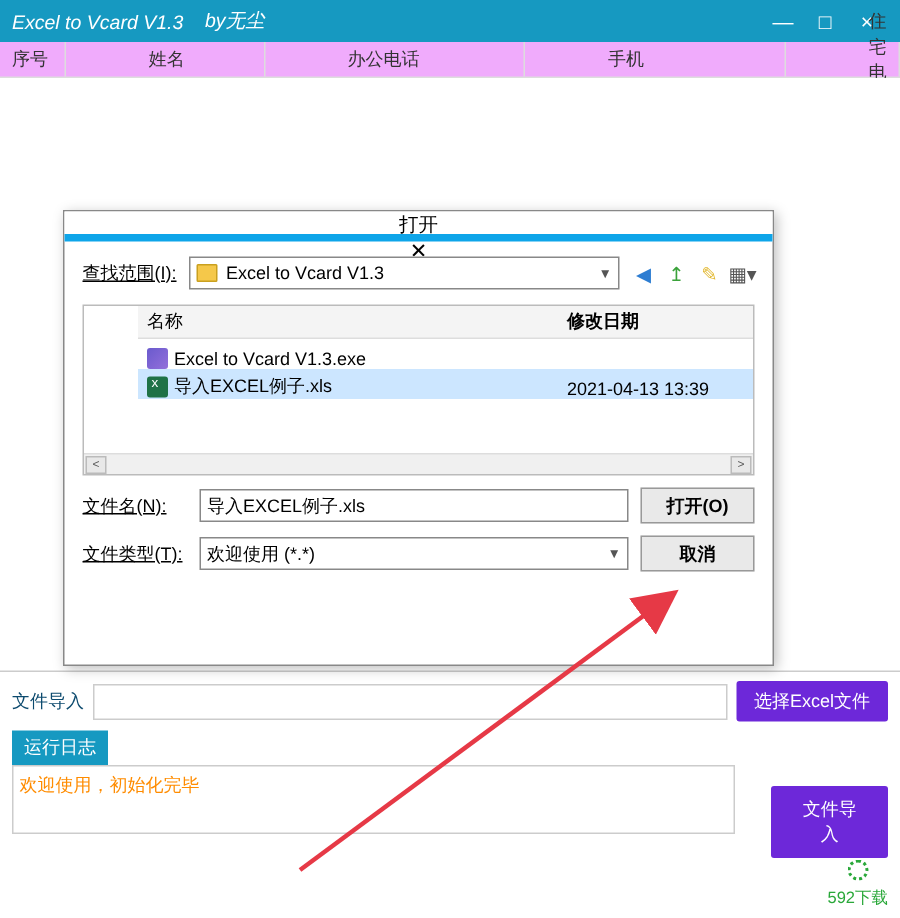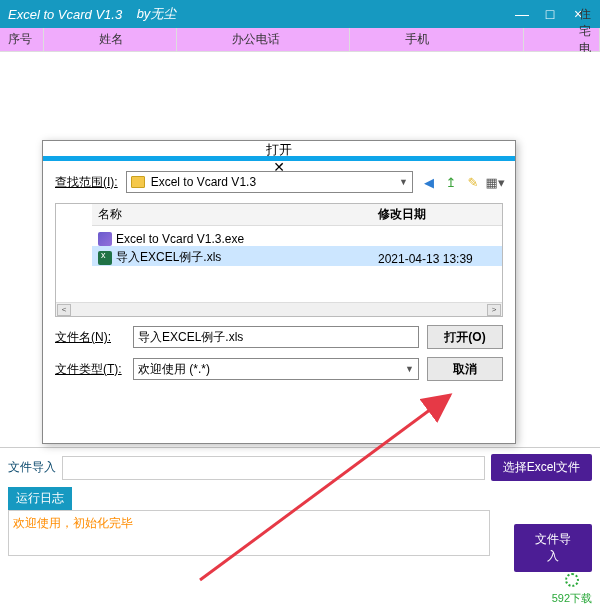--- a/index.html
+++ b/index.html
@@ -11,21 +11,21 @@
 
   .columns { display: flex; background: #f0abfc; border-bottom: 1px solid #ddd; height: 24px; font-size: 12px; color: #333; align-items: flex-end; gap: 47px; }
   .columns > div { padding: 0 8px; border-right: 1px solid #ddd; height: 100%; display: flex; align-items: center; }
 
   .grid-body { height: 396px; background: #fff; border-bottom: 1px solid #ccc; position: relative; }
 
   .bottom-panel { padding: 6px 8px; font-size: 12px; }
   .row-a { display: flex; align-items: center; gap: 6px; margin-bottom: 6px; }
   .row-a .label { color: #0c4a6e; }
   .row-a .path { flex: 1; height: 24px; border: 1px solid #ccc; background: #fff; }
-  .blue-btn { background: #4c1d95; color: #fff; border: none; padding: 5px 12px; font-size: 12px; cursor: pointer; border-radius: 2px; }
+  .blue-btn { background: #6d28d9; color: #fff; border: none; padding: 5px 12px; font-size: 12px; cursor: pointer; border-radius: 2px; }
   .runlog-lbl { background: #1699c1; color: #fff; padding: 3px 8px; display: inline-block; font-size: 12px; }
   .logbox { border: 1px solid #ccc; height: 46px; width: 520px; padding: 4px; font-size: 12px; color: #ff8c00; background: #fff; margin-top: 0; }
   .row-b { display: flex; gap: 24px; align-items: flex-start; }
   .start-btn-wrap { display: flex; flex-direction: column; justify-content: center; }
 
   
   .opendlg { position: absolute; left: 42px; top: 140px; width: 474px; height: 304px; background: #fff; border: 1px solid #888; box-shadow: 2px 2px 8px rgba(0,0,0,.25); font-size: 12px; }
   .opendlg-title { display: flex; align-items: center; height: 20px; padding: 0 10px; background: #fff; border-bottom: 5px solid #0ea5e9; flex-direction: column; }
   .opendlg-title .t { flex: 1; font-size: 13px; }
   .opendlg-title .x { font-size: 14px; cursor: pointer; padding: 0 4px; }

